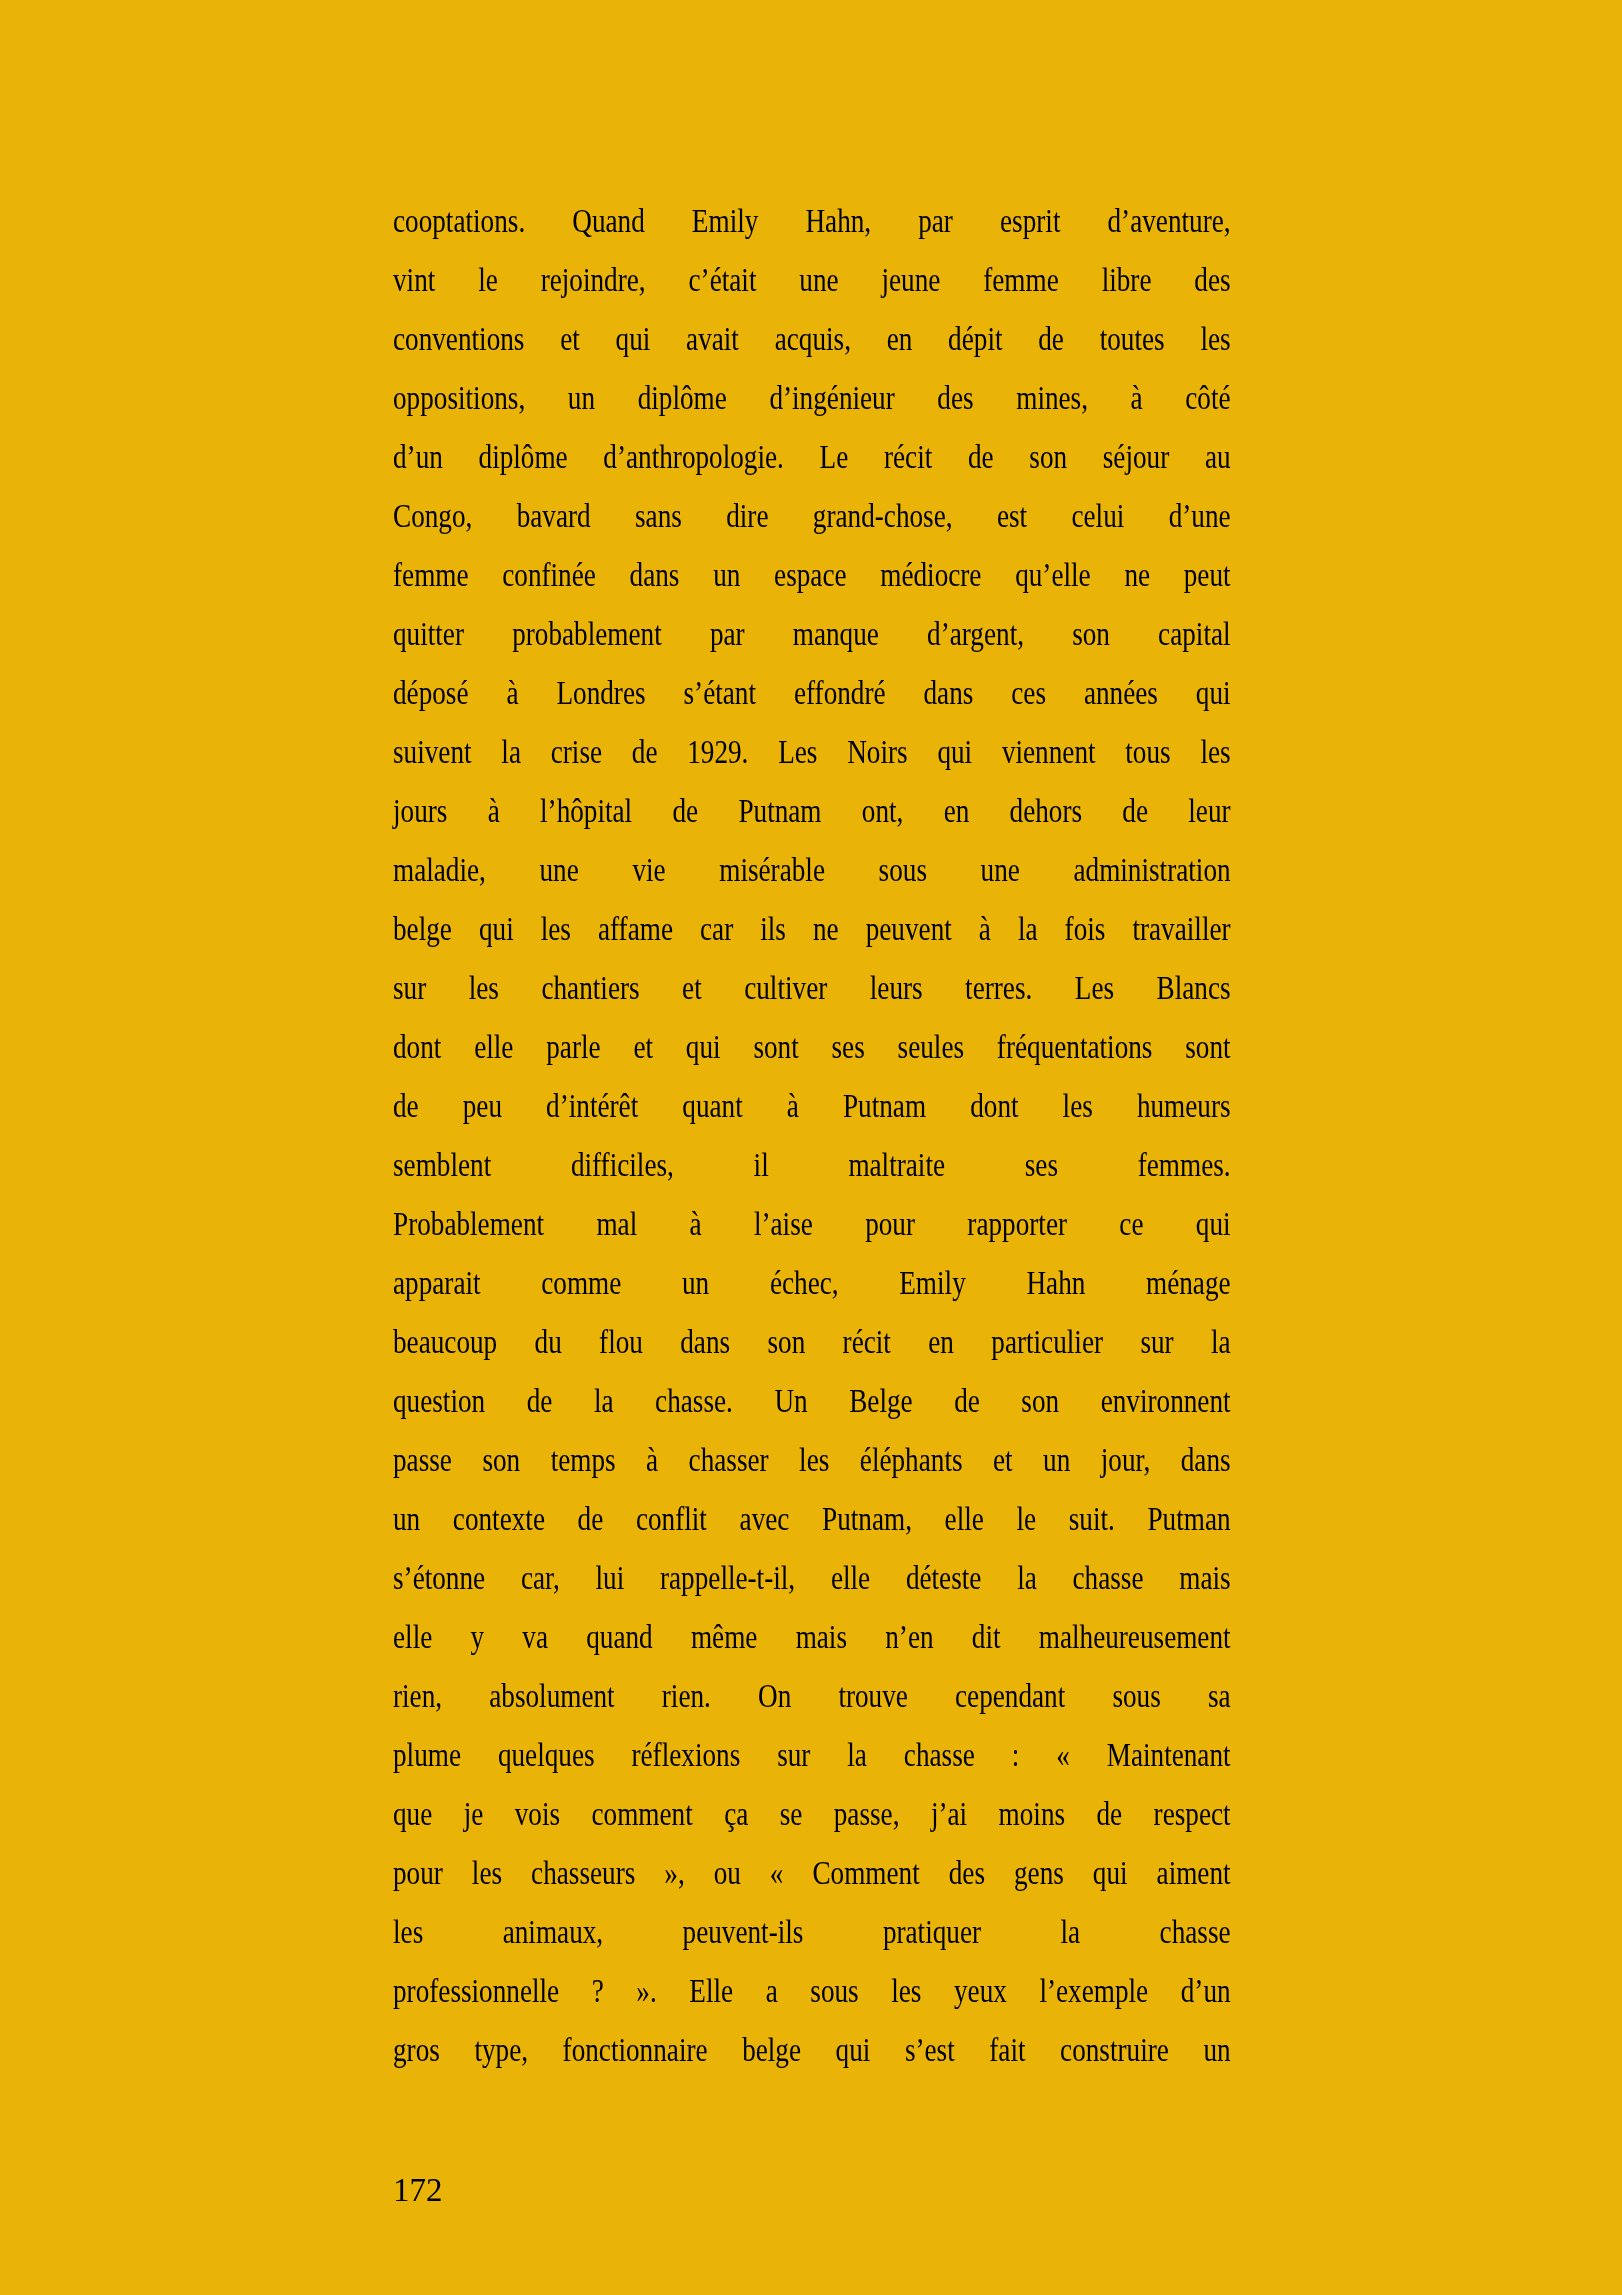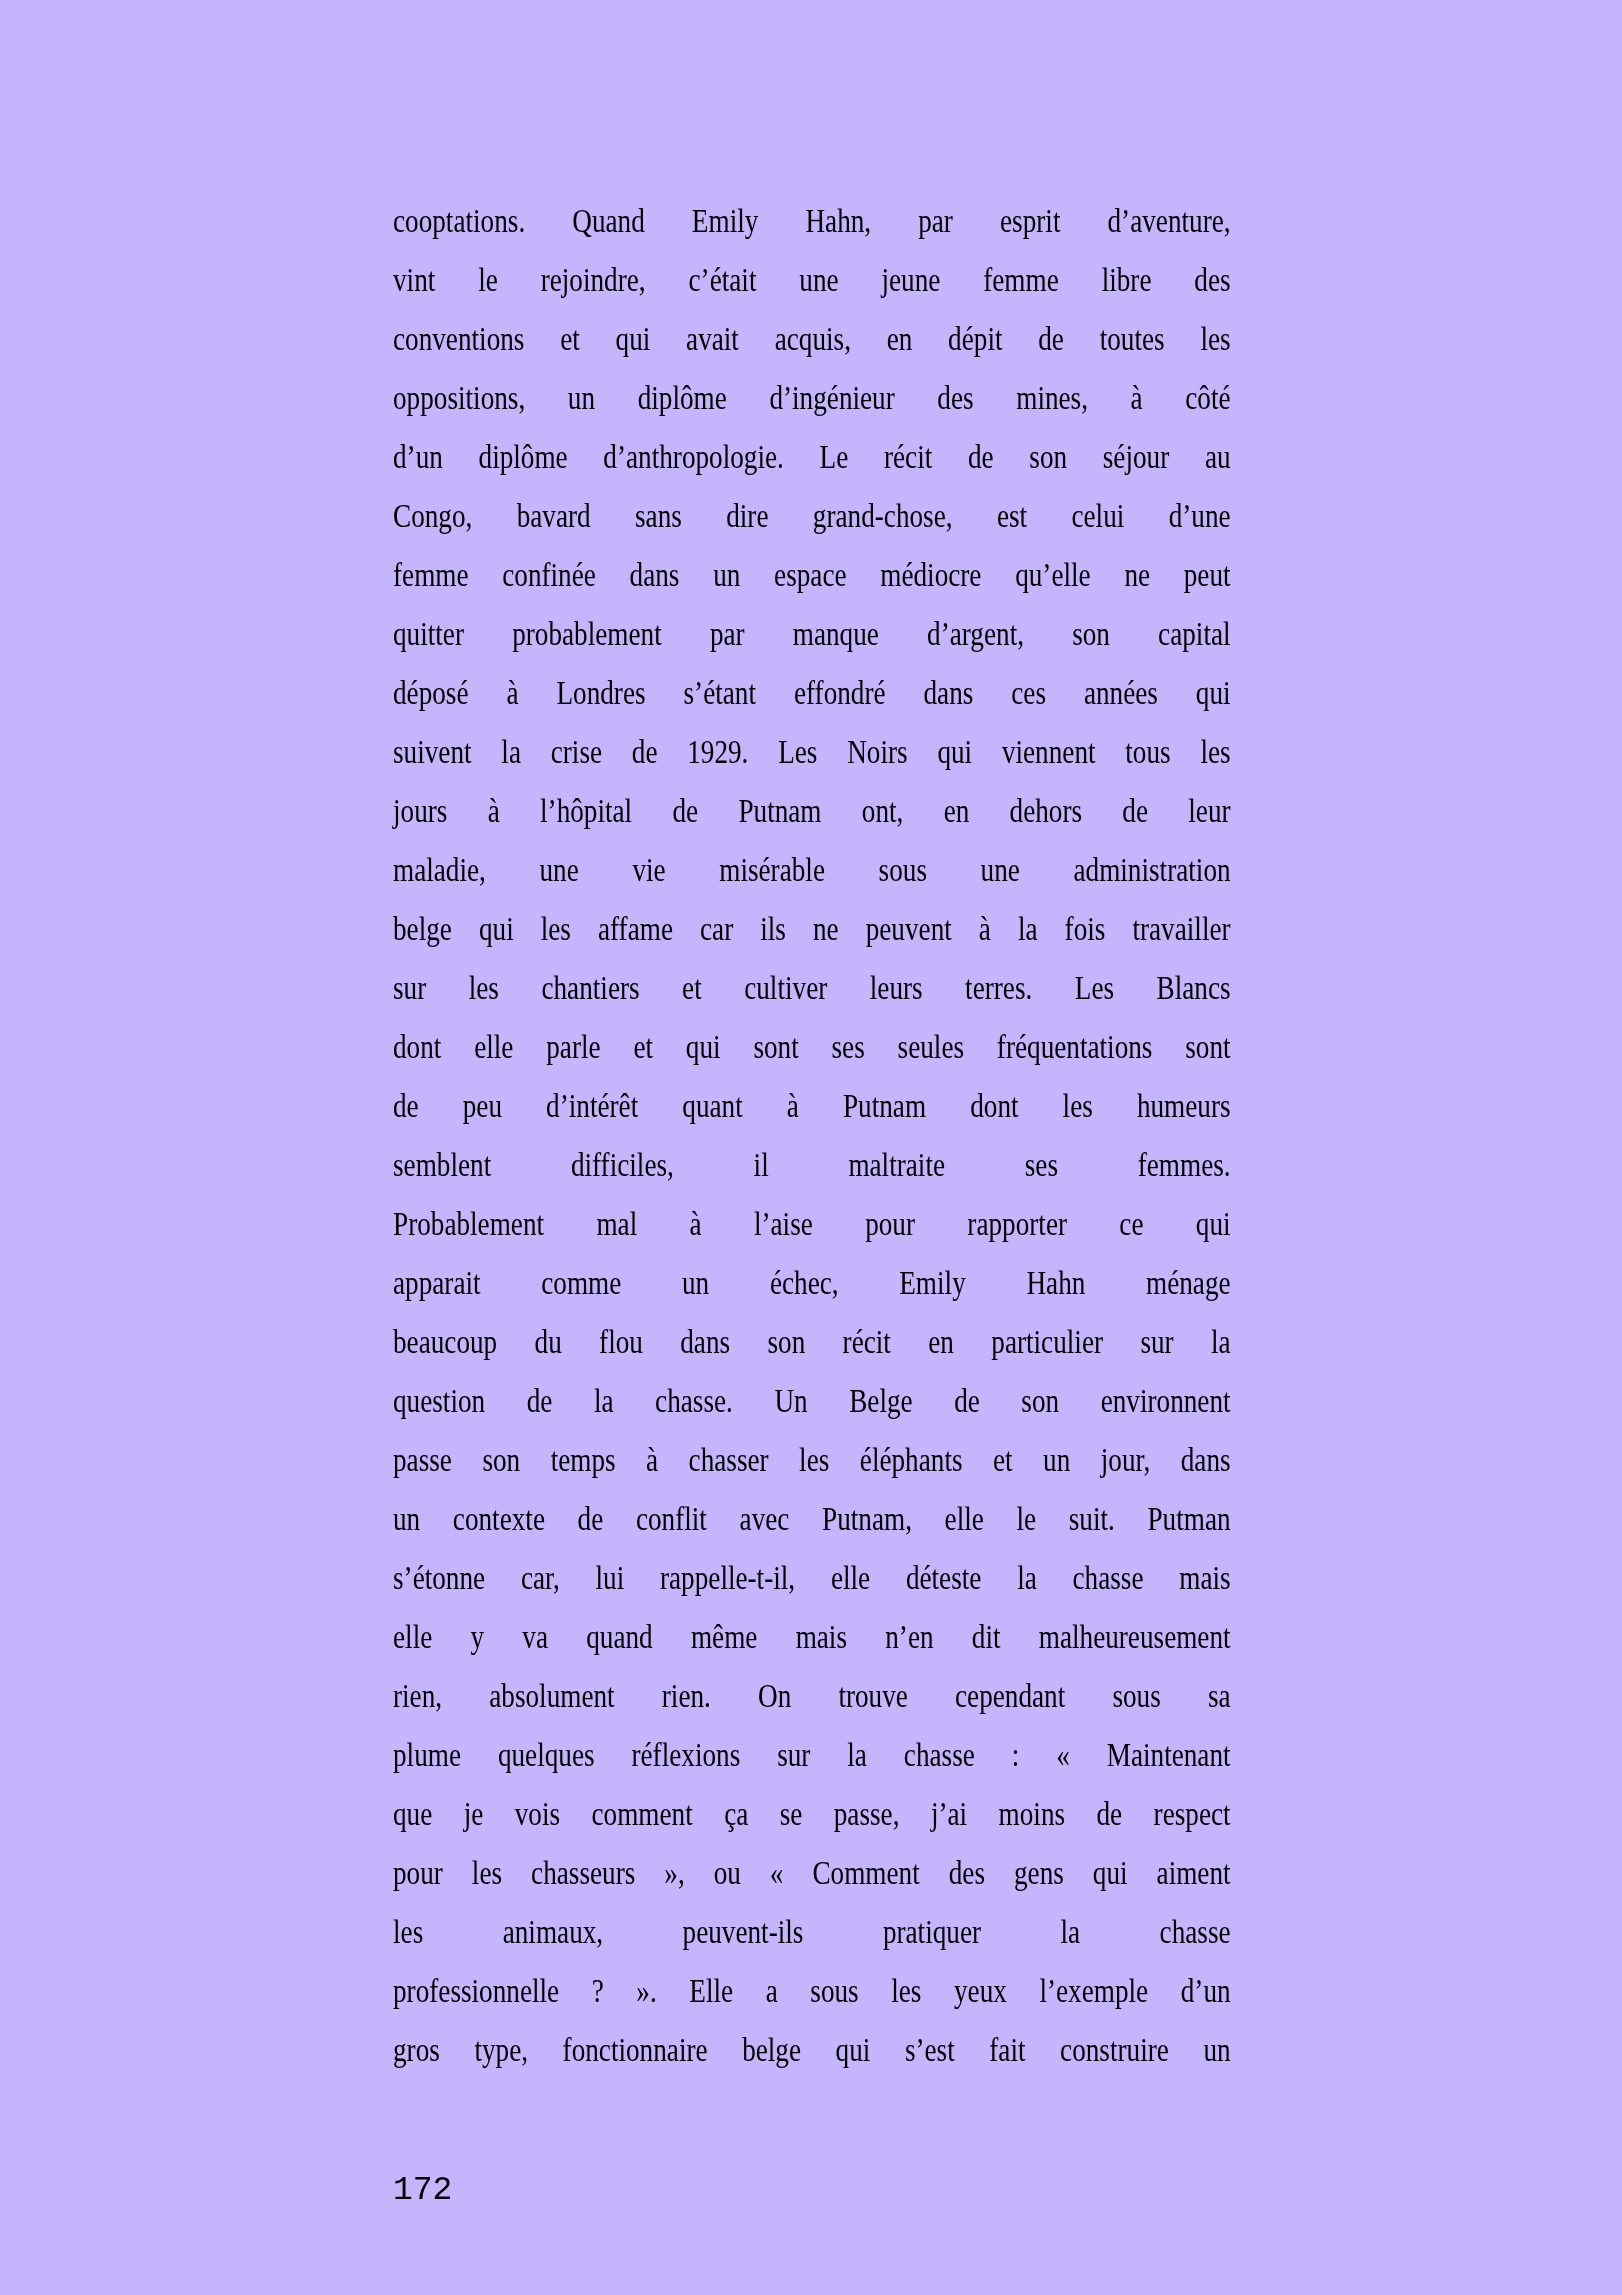--- a/index.html
+++ b/index.html
@@ -4,21 +4,21 @@
 <style>
   html, body {
     margin: 0;
     padding: 0;
     background: #ffffff;
   }
   .page {
     position: relative;
     width: 1623px;
     height: 2295px;
-    background: #c4b5fd;
+    background: #eab308;
     color: #000000;
     font-family: "Liberation Serif", "DejaVu Serif", serif;
     overflow: hidden;
   }
   
   .text-block {
     position: absolute;
     left: 393px;
     top: 191px;
     width: 1047px;              
@@ -30,21 +30,21 @@
     line-height: 59px;
     font-size: 34px;
     text-align: justify;
     text-align-last: justify;   
     white-space: nowrap;
   }
   .page-number {
     position: absolute;
     left: 393px;
     top: 2174px;
-    font-family: Liberation Mono, monospace;
+    font-family: Liberation Serif, serif;
     font-size: 33px;
     line-height: 1;
   }
 </style>
 </head>
 <body>
 
 <div class="page">
   <div class="text-block" id="text-block">
       <div class="line">cooptations. Quand Emily Hahn, par esprit d’aventure,</div>

